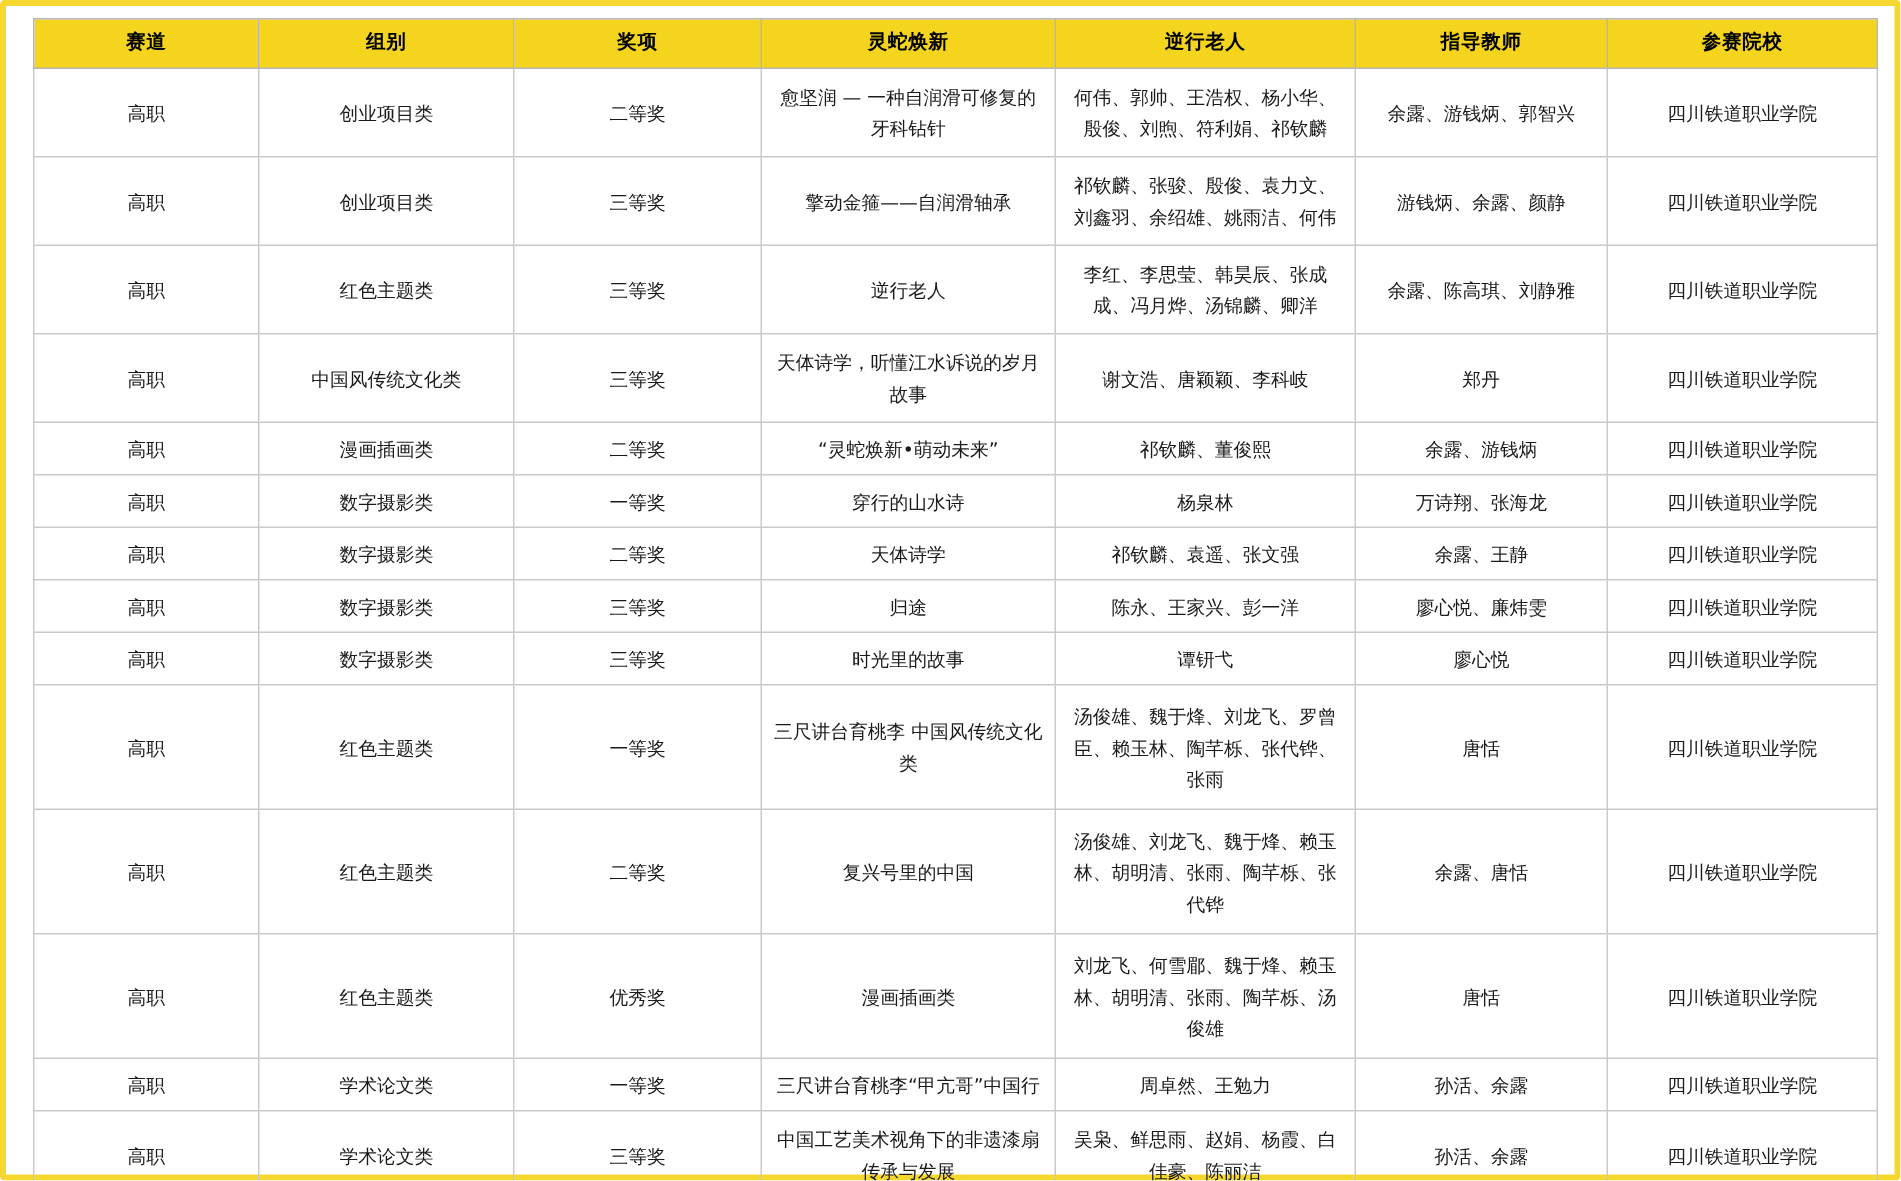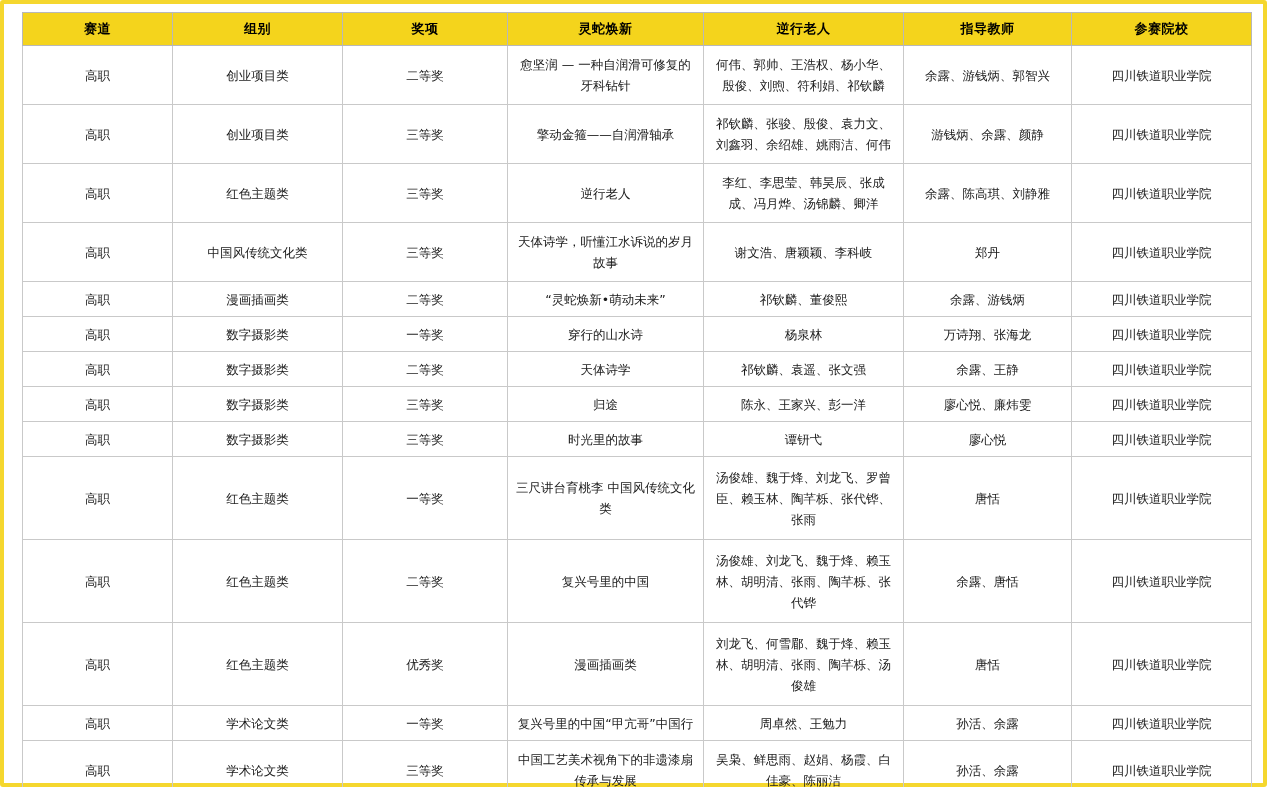--- a/index.html
+++ b/index.html
@@ -195,21 +195,21 @@
           <td>优秀奖</td>
           <td>漫画插画类</td>
           <td class="col-authors">刘龙飞、何雪郿、魏于烽、赖玉林、胡明清、张雨、陶芊栎、汤俊雄</td>
           <td>唐恬</td>
           <td>四川铁道职业学院</td>
         </tr>
         <tr class="r-short">
           <td>高职</td>
           <td>学术论文类</td>
           <td>一等奖</td>
-          <td>复兴号里的中国“甲亢哥”中国行</td>
+          <td>三尺讲台育桃李“甲亢哥”中国行</td>
           <td class="col-authors">周卓然、王勉力</td>
           <td>孙活、余露</td>
           <td>四川铁道职业学院</td>
         </tr>
         <tr class="r-tall">
           <td>高职</td>
           <td>学术论文类</td>
           <td>三等奖</td>
           <td>中国工艺美术视角下的非遗漆扇传承与发展</td>
           <td class="col-authors">吴枭、鲜思雨、赵娟、杨霞、白佳豪、陈丽洁</td>

